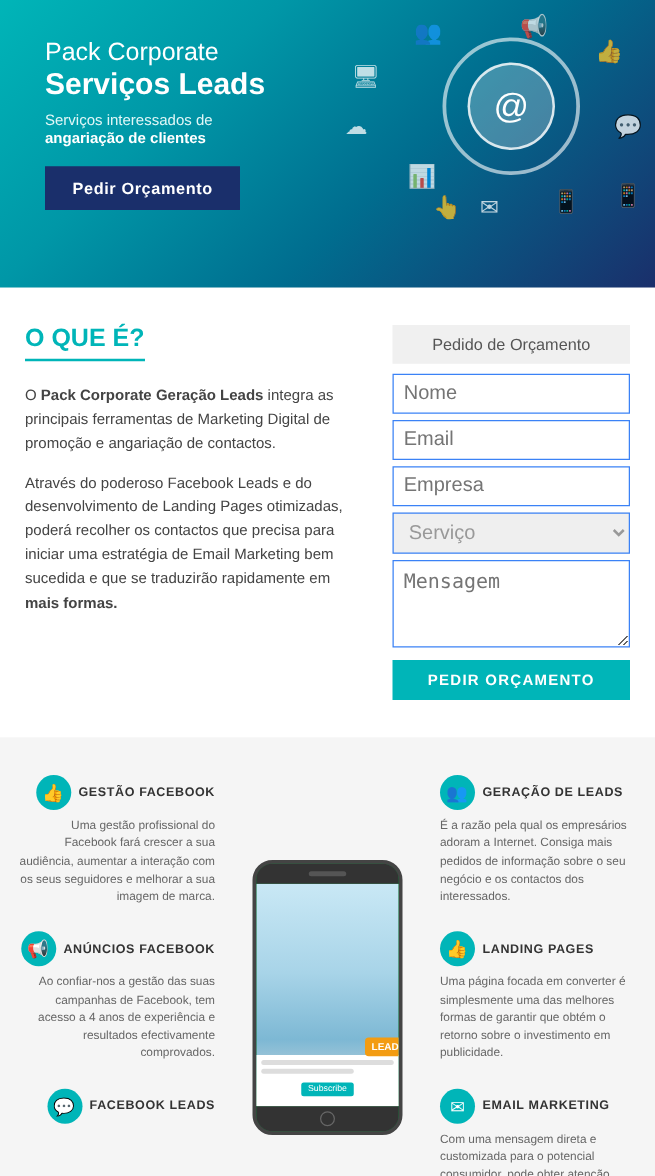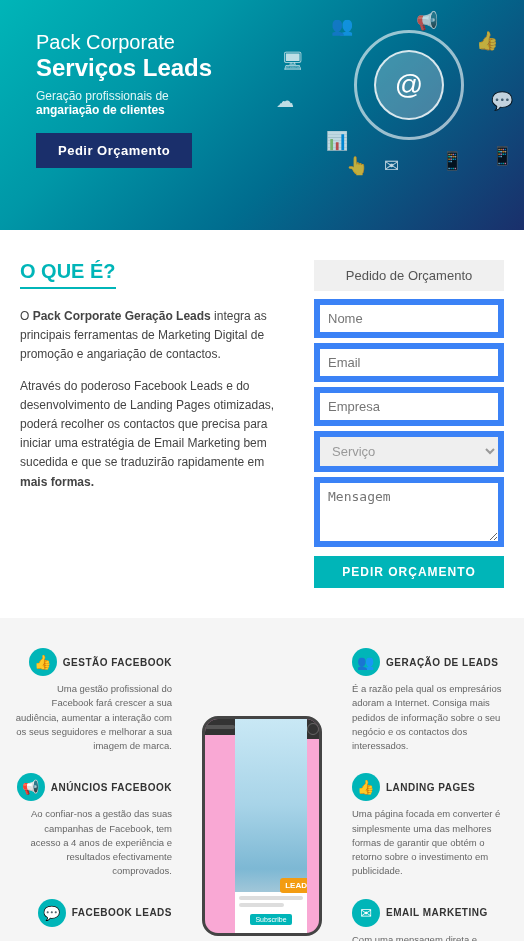--- a/index.html
+++ b/index.html
@@ -90,23 +90,23 @@
       font-size: 13px;
       color: #555;
       padding: 8px;
       background: #f0f0f0;
       margin-bottom: 8px;
     }
     .form-box input,
     .form-box select,
     .form-box textarea {
       width: 100%;
-      border: 6px solid #3b82f6;
+      border: 1px solid #3b82f6;
       padding: 6px 8px;
-      font-size: 13px;
+      font-size: 16px;
       color: #999;
       margin-bottom: 5px;
       outline: none;
     }
     .form-box select { color: #999; }
     .form-box textarea { height: 70px; resize: vertical; }
     .form-submit {
       width: 100%;
       background: #00b5b8;
       color: #fff;
@@ -171,26 +171,27 @@
 
     
     .phone-center {
       display: flex;
       align-items: center;
       justify-content: center;
     }
     .phone-mockup {
       width: 120px;
       height: 220px;
-      background: #f9a8d4;
+      background: #15803d;
       border-radius: 16px;
       border: 3px solid #444;
       position: relative;
       overflow: hidden;
       display: flex;
+      flex-direction: column;
     }
     .phone-top-bar {
       height: 16px;
       background: #333;
       display: flex;
       align-items: center;
       justify-content: center;
     }
     .phone-speaker {
       width: 30px;
@@ -264,21 +265,21 @@
     }
   </style>
 </head>
 <body>
 
 <section class="hero">
   <div class="hero-text">
     <div class="hero-title-small">Pack Corporate</div>
     <div class="hero-title-big">Serviços Leads</div>
     <div class="hero-subtitle">
-      <span>Geração profissionais de</span><br>
+      <span>Serviços interessados de</span><br>
       <strong>angariação de clientes</strong>
     </div>
     <button class="hero-btn">Pedir Orçamento</button>
   </div>
 
   <div class="hero-icons">
 
     <div class="hero-circle">
       <div class="hero-circle-inner">@</div>
     </div>

